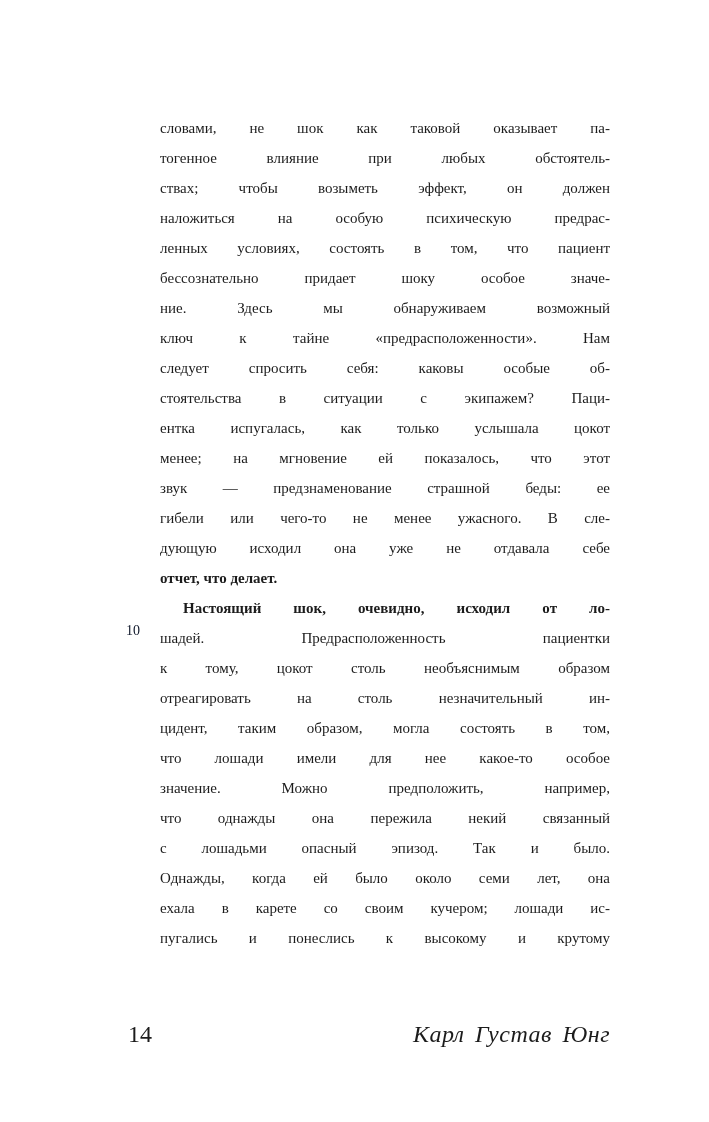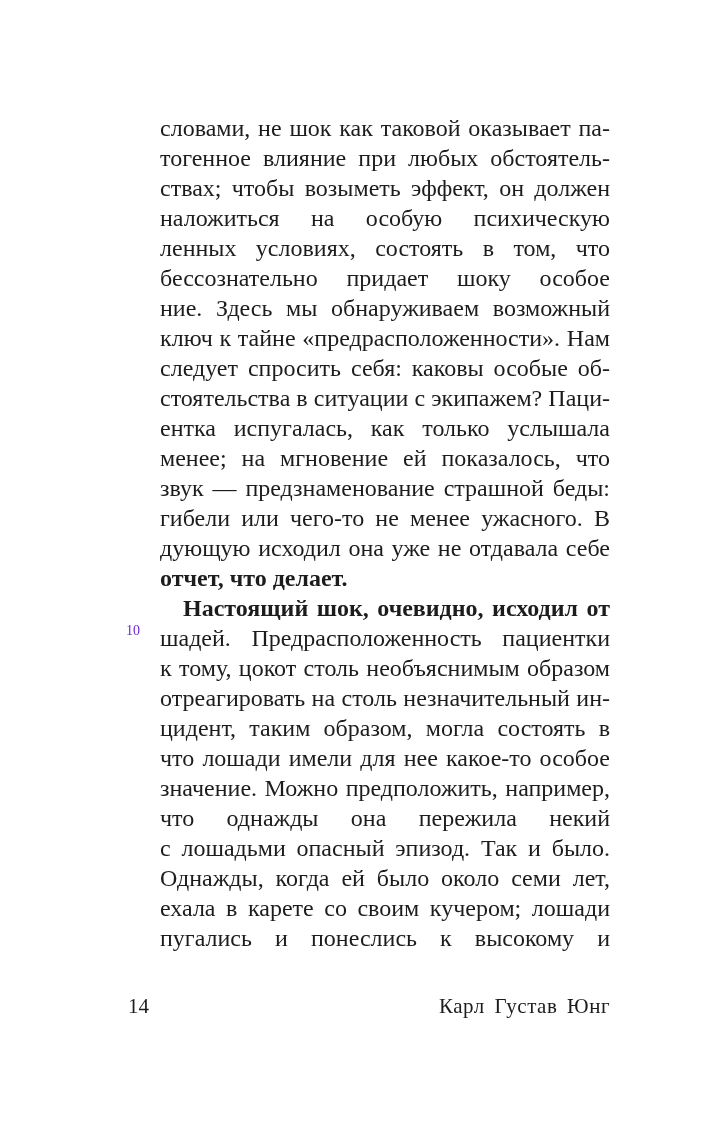--- a/index.html
+++ b/index.html
@@ -14,21 +14,21 @@
     background: #ffffff;
     font-family: "Liberation Serif", serif;
     color: #1c1c1c;
     overflow: hidden;
   }
   .text-block {
     position: absolute;
     left: 160px;
     top: 113px;
     width: 450px;
-    font-size: 24px;
+    font-size: 15px;
     line-height: 30px;
   }
   .line {
     text-align: justify;
     text-align-last: justify;
     height: 30px;
     overflow: hidden;
   }
   .line.short {
     text-align: left;
@@ -38,36 +38,38 @@
   .line.indent {
     text-indent: 23px;
     font-weight: bold;
   }
   .margin-number {
     position: absolute;
     left: 126px;
     top: 624px;
     font-size: 14px;
     line-height: 1;
-    color: #6d28d9;
+    color: #0f172a;
   }
   .footer {
     position: absolute;
     left: 128px;
     top: 991px;
     width: 482px;
-    font-size: 21px;
+    font-size: 24px;
     line-height: 30px;
     display: flex;
     justify-content: space-between;
     align-items: baseline;
   }
   .footer .running {
+    font-style: italic;
     letter-spacing: 0.5px;
     word-spacing: 4px;
+    margin-top: 28px;
   }
 </style>
 </head>
 <body>
 
 <div class="page">
 
   <div class="margin-number">10</div>
 
   <div class="text-block">

